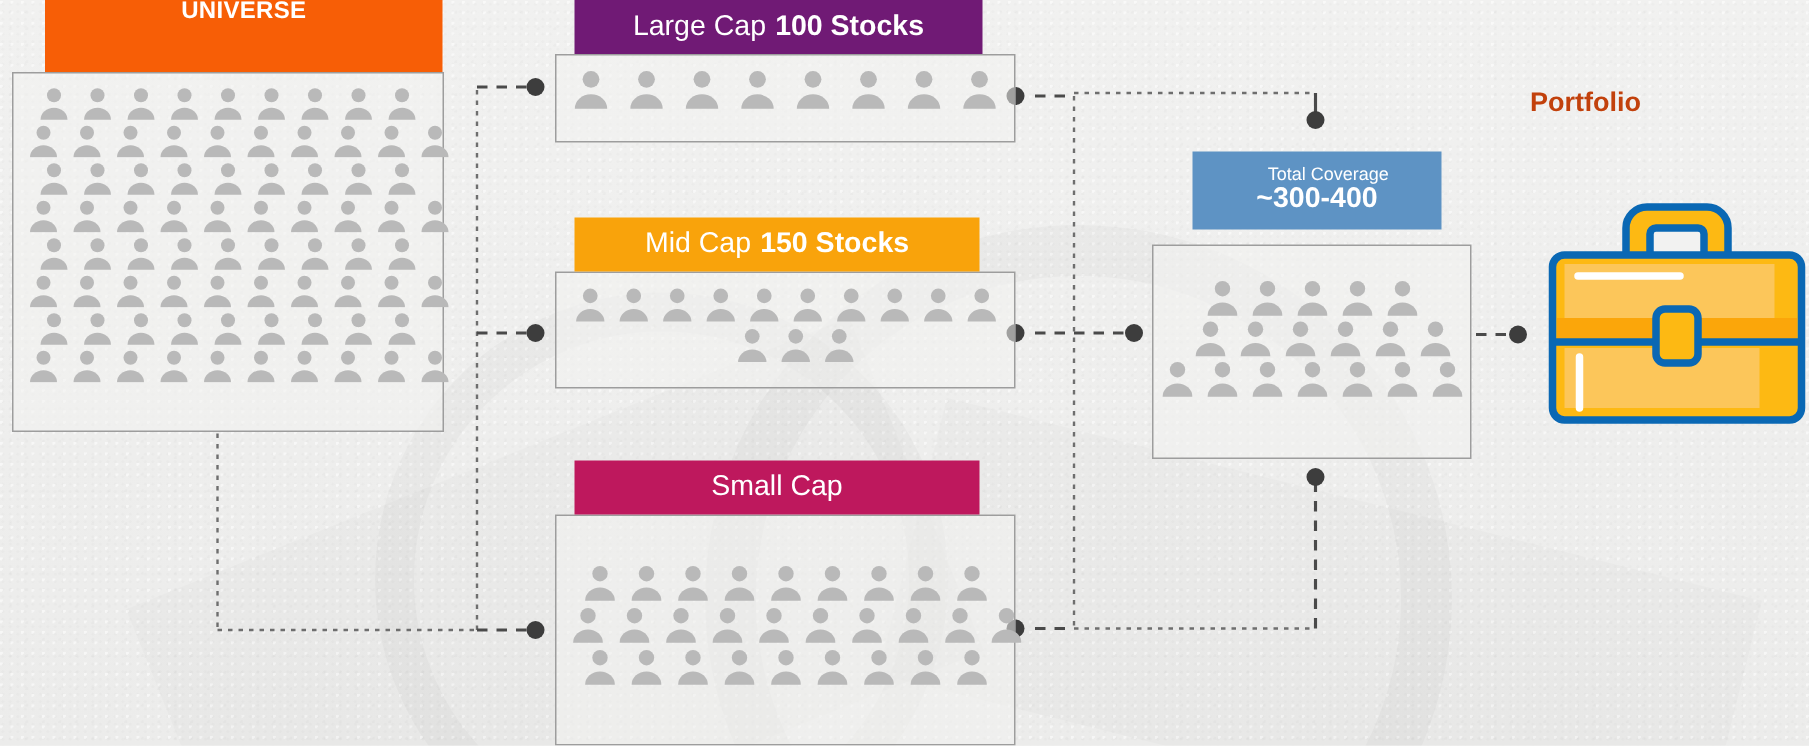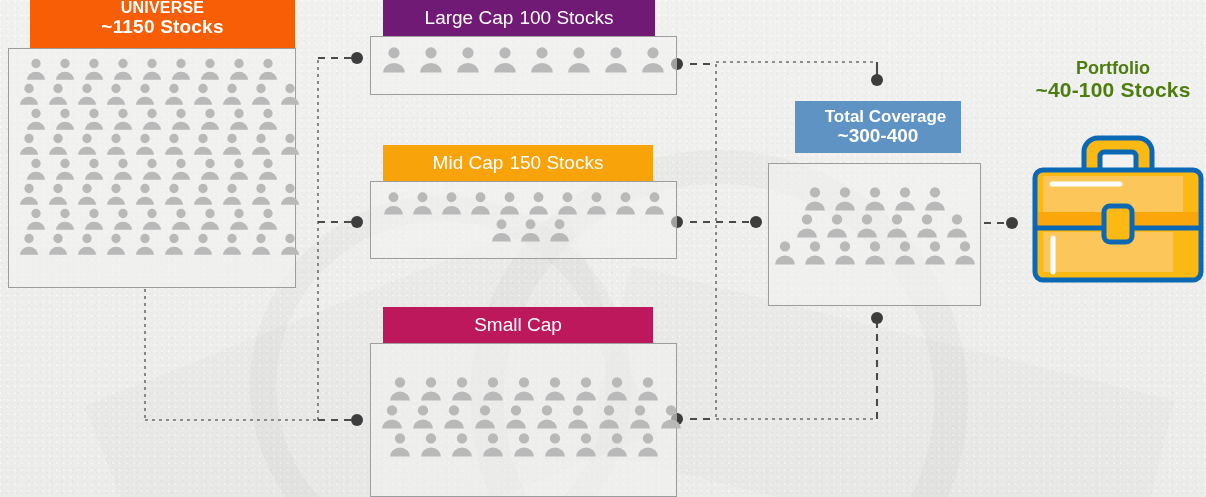--- a/index.html
+++ b/index.html
@@ -37,21 +37,21 @@
   }
   .ghead{
     position:absolute;
     color:#ffffff;
     display:flex;align-items:center;justify-content:center;
     gap:.32em;
     white-space:nowrap;
     box-sizing:border-box;
   }
   .ghead .cap{font-weight:400;}
-  .ghead .num{font-weight:400;}
+  .ghead .num{font-weight:700;}
 
   
   #universe-head{
     left:30px;top:0px;width:265px;height:48px;
     background:#f75e06;
     flex-direction:column;justify-content:flex-start;gap:0;
     line-height:1.06;
   }
   #universe-head .cap{font-size:16px;font-weight:700;letter-spacing:.2px;}
   #universe-head .num{font-size:19px;font-weight:700;letter-spacing:.2px;}
@@ -63,33 +63,33 @@
   #mid-head{left:383px;top:145px;width:270px;height:36px;background:#f9a30b;font-size:19px;}
   #mid-box{left:370px;top:181px;width:307px;height:78px;}
 
   #small-head{left:383px;top:307px;width:270px;height:36px;background:#be185d;font-size:19px;}
   #small-box{left:370px;top:343px;width:307px;height:154px;}
 
   #total-head{
     left:795px;top:101px;width:166px;height:52px;background:#5e93c4;
     flex-direction:column;justify-content:center;gap:0;line-height:1.08;
   }
-  #total-head .cap{font-size:17px;font-weight:700;margin-left:15px;}
+  #total-head .cap{font-size:12px;font-weight:400;margin-left:15px;}
   #total-head .num{font-size:19px;font-weight:700;}
   #total-box{left:768px;top:163px;width:213px;height:143px;}
 
   
   .people{position:absolute;left:0;right:0;display:flex;flex-direction:column;align-items:center;}
   .prow{display:flex;justify-content:center;}
   .person{display:block;}
 
   
   #portfolio-label{
     position:absolute;left:1020px;top:58px;width:186px;
-    text-align:center;color:#4d7c0f;line-height:1.12;
+    color:#c2410c;line-height:1.12;
   }
   #portfolio-label .l1{font-size:18px;font-weight:700;display:block;}
   #portfolio-label .l2{font-size:21px;font-weight:700;display:block;letter-spacing:.2px;}
   #briefcase{position:absolute;left:1028px;top:126px;width:180px;height:160px;}
 </style>
 </head>
 <body>
 
 <div id="stage">
 
@@ -459,21 +459,20 @@
             </svg>
             <svg class="person" width="20" height="22" viewBox="0 0 24 26">
               <circle cx="12" cy="6.4" r="5.6" fill="#b9b9b9"></circle>
               <path d="M1.2,26 a10.8,9.6 0 0 1 21.6,0 z" fill="#b9b9b9"></path>
             </svg>
           </div>
         </div>
     </div>
     <div class="ghead" id="universe-head">
       <span class="cap">UNIVERSE</span>
-      <span class="num">~1150 Stocks</span>
     </div>
   </div>
 
   <div class="grp">
     <div class="gbox" id="large-box">
       <div class="people" style="top:9px;gap:3px;">
           <div class="prow" style="gap: 13px;">
             <svg class="person" width="24" height="27" viewBox="0 0 24 26">
               <circle cx="12" cy="6.4" r="5.6" fill="#b9b9b9"></circle>
               <path d="M1.2,26 a10.8,9.6 0 0 1 21.6,0 z" fill="#b9b9b9"></path>
@@ -794,21 +793,20 @@
         </div>
     </div>
     <div class="ghead" id="total-head">
       <span class="cap">Total Coverage</span>
       <span class="num">~300-400</span>
     </div>
   </div>
 
   <div id="portfolio-label">
     <span class="l1">Portfolio</span>
-    <span class="l2">~40-100 Stocks</span>
   </div>
 
   <svg id="briefcase" viewBox="0 0 180 160">
 
     <path d="M56,44 L56,26 a14,14 0 0 1 14,-14 L110,12 a14,14 0 0 1 14,14 L124,44" fill="#fdb913" stroke="#0a68b4" stroke-width="5" stroke-linejoin="round"></path>
     <path d="M72,44 L72,30 a4,4 0 0 1 4,-4 L104,26 a4,4 0 0 1 4,4 L108,44" fill="#f2f2f1" stroke="#0a68b4" stroke-width="5" stroke-linejoin="round"></path>
 
     <rect x="7" y="44" width="166" height="110" rx="8" fill="#fdb913" stroke="#0a68b4" stroke-width="5"></rect>
 
     <path d="M15,50 h140 v38 h-140 z" fill="#fcc65a"></path>

